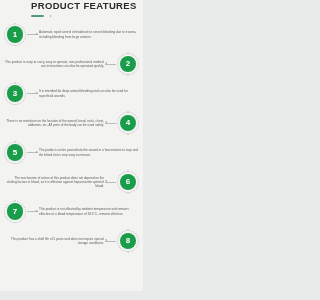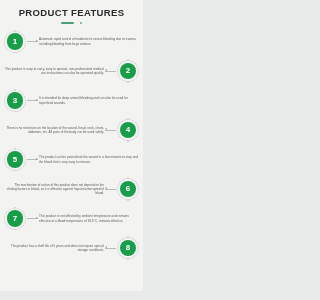--- a/index.html
+++ b/index.html
@@ -25,22 +25,23 @@
     position: absolute;
     left: 0;
     top: 291px;
     width: 143px;
     height: 9px;
     background: #e9eaea;
   }
 
   
   .header {
-    padding-top: 7px;
-    text-align: center;
+    padding-top: 0;
+    text-align: left;
+    margin-left: 31px;
   }
   .page-title {
     font-size: 9.5px;
     font-weight: bold;
     letter-spacing: 0.35px;
     color: #2b2b2b;
     line-height: 11px;
     margin: 0;
   }
   .title-rule-wrap {

